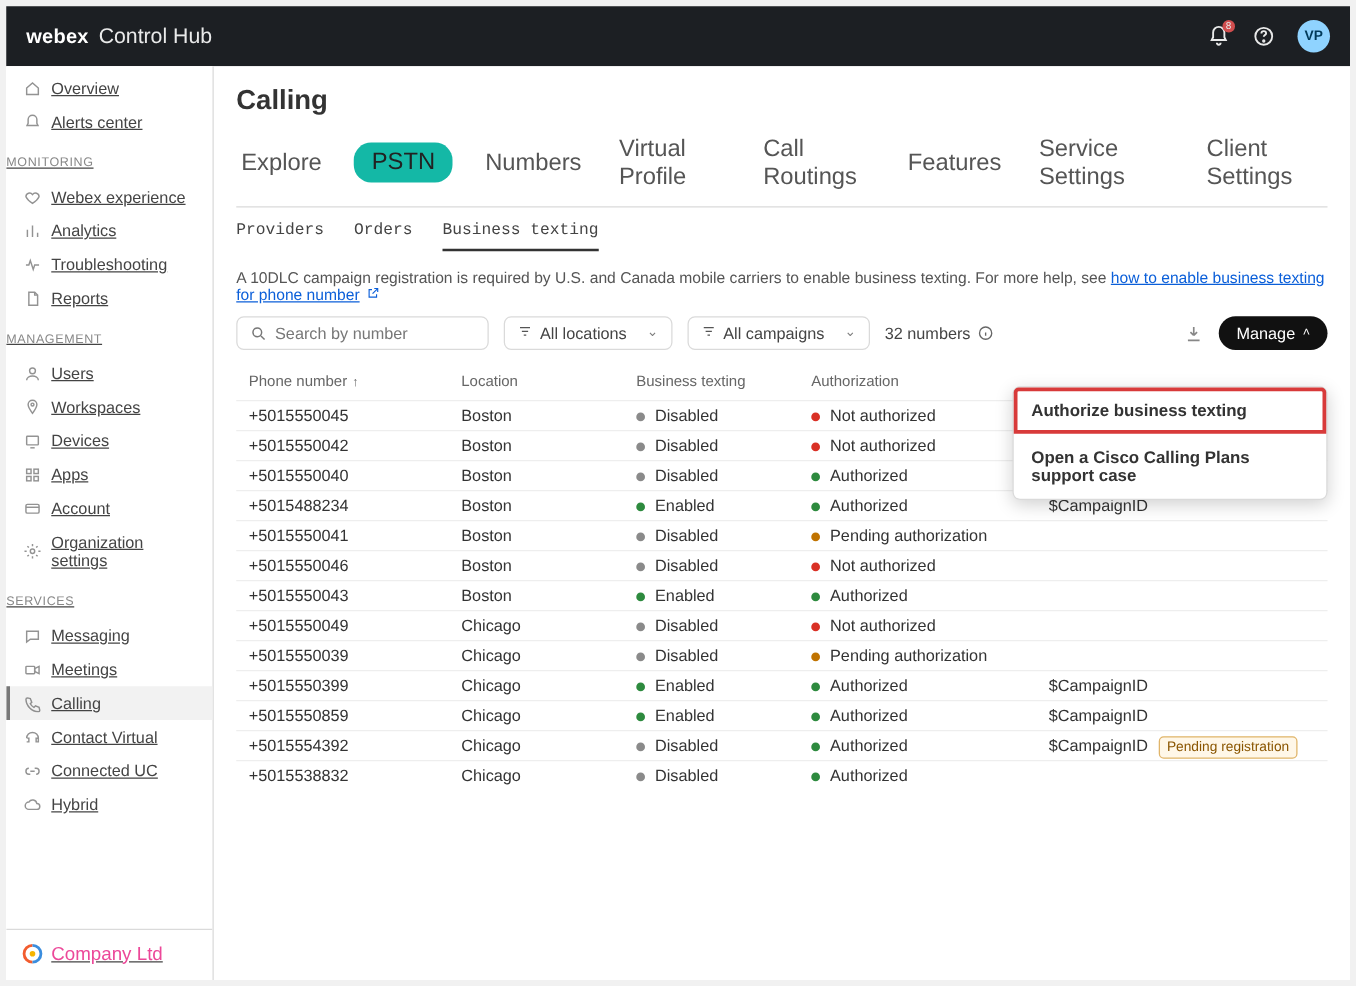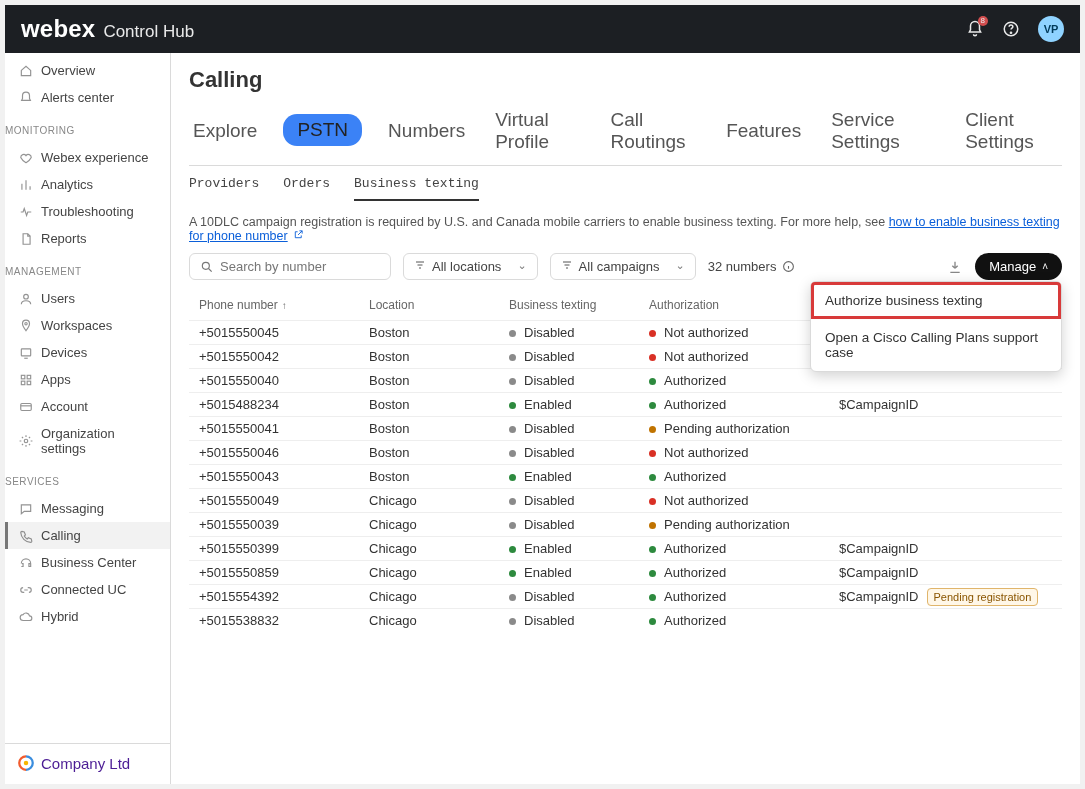--- a/index.html
+++ b/index.html
@@ -12,58 +12,58 @@
     --link: #005ea2;
     --green: #2d8a3e;
     --red: #d93025;
     --amber: #c07300;
     --gray-dot: #8a8a8a;
   }
   html, body { margin:0; padding:0; font-family: Arial, Helvetica, sans-serif; background:#2c2c2c; color:var(--text); }
   .frame { width:1085px; height:789px; margin:0 auto; background:#f1f1f1; position:relative; overflow:hidden; box-sizing:border-box; padding:5px; }
   .topbar { height:48px; background:var(--dark); display:flex; align-items:center; padding:0 16px; color:#fff; }
   .brand { display:flex; align-items:baseline; gap:8px; }
-  .brand .b1 { font-weight:700; font-size:24px; letter-spacing:.2px; }
+  .brand .b1 { font-weight:700; font-size:16px; letter-spacing:.2px; }
   .brand .b2 { font-weight:400; font-size:17px; opacity:.9; }
   .topbar .spacer { flex:1; }
   .top-icon { width:18px; height:18px; margin-left:18px; display:inline-flex; align-items:center; justify-content:center; position:relative; opacity:.9; }
   .bell-badge { position:absolute; top:-4px; right:-4px; background:#e55353; color:#fff; border-radius:8px; font-size:8px; padding:0 3px; line-height:10px; }
   .avatar { width:26px; height:26px; border-radius:50%; background:#8fd3ff; color:#003a5a; font-size:11px; font-weight:600; display:flex; align-items:center; justify-content:center; margin-left:18px; }
   .shell { display:flex; height:calc(100% - 48px); background:#fff; }
-  .sidebar { width:165px; border-right:1px solid var(--border); background:var(--sidebar-bg); display:flex; flex-direction:column; font-size:13px; color:#444; overflow:hidden; }
+  .sidebar { width:165px; border-right:1px solid var(--border); background:var(--sidebar-bg); display:flex; flex-direction:column; font-size:13px; color:#444; overflow:hidden;text-decoration:underline; }
   .sidebar .group { padding:4px 0; }
   .sidebar .section-label { font-size:10px; letter-spacing:.5px; color:#888; padding:10px 0 4px; text-transform:uppercase; }
   .sidebar .item { display:flex; align-items:center; gap:8px; padding:6px 14px; cursor:pointer; }
   .sidebar .item.active { background:#f2f2f2; border-left:3px solid #777; padding-left:11px; }
   .sidebar .ico { width:14px; height:14px; flex:0 0 14px; opacity:.7; display:inline-flex; align-items:center; justify-content:center; }
   .sidebar .footer { margin-top:auto; display:flex; align-items:center; gap:6px; padding:10px 12px 12px; border-top:1px solid var(--border); }
   .logo-swirl { width:18px; height:18px; }
-  .footer .name { font-size:15px; color:#4c1d95; }
+  .footer .name { font-size:15px; color:#ec4899; }
   .main { flex:1; display:flex; flex-direction:column; overflow:hidden; }
   .page-head { padding:14px 18px 0; }
   .page-title { font-size:22px; font-weight:700; margin:0 0 8px; }
   .tabs { display:flex; gap:22px; align-items:center; border-bottom:1px solid var(--border); padding-bottom:0; margin-top:6px;}
   .tab { padding:8px 4px 12px; font-size:19px; color:#555; cursor:pointer; }
-  .tab.pill { background:#3b82f6; color:#222; border-radius:14px; padding:5px 14px; margin-bottom:6px;}
+  .tab.pill { background:#14b8a6; color:#222; border-radius:14px; padding:5px 14px; margin-bottom:6px;}
   .subtabs { display:flex; gap:24px; padding:10px 18px 0; font-size:13px;font-family:Liberation Mono, monospace; }
   .subtab { padding:0 0 8px; cursor:pointer; color:#444; }
   .subtab.active { border-bottom:2px solid #333; font-weight:500; }
   .info { padding:14px 18px 10px; font-size:12.5px; color:#555; }
   .info a { color:#0b5fd9; text-decoration:underline; }
   .ext { margin-left:2px; }
   .controls { display:flex; align-items:center; gap:12px; padding:0 18px 10px; font-size:13px; position:relative; }
   .search { display:flex; align-items:center; gap:6px; border:1px solid var(--border); border-radius:6px; padding:5px 10px; width:180px; color:#777; }
   .filter { display:flex; align-items:flex-start; gap:6px; border:1px solid var(--border); border-radius:6px; padding:5px 10px; color:#444; }
   .filter .chev { margin-left:10px; opacity:.7; font-size:11px;}
   .count { color:#444; display:flex; align-items:center; gap:6px;}
   .controls .spacer { flex:1; }
   .dl { opacity:.7; width:16px; height:16px; }
   .manage { background:#111; color:#fff; border-radius:16px; padding:6px 14px; font-size:13px; display:flex; align-items:center; gap:6px; cursor:pointer;justify-content:space-between;}
   .manage .chev-up { font-size:10px; }
-  .dropdown { position:absolute; right:18px; top:28px; width:250px; background:#fff; border:1px solid var(--border); border-radius:6px; box-shadow:0 4px 14px rgba(0,0,0,.18); z-index:5; }
+  .dropdown { position:absolute; right:18px; top:56px; width:250px; background:#fff; border:1px solid var(--border); border-radius:6px; box-shadow:0 4px 14px rgba(0,0,0,.18); z-index:5;font-weight:bold; }
   .dropdown .opt { padding:11px 14px; font-size:13.5px; cursor:pointer; }
   .dropdown .opt.hl { outline:3px solid #d83a3a; outline-offset:-3px; border-radius:4px 4px 0 0;}
   .table { flex:1; overflow:auto; padding:0 18px; }
   .thead, .row { display:grid; grid-template-columns: 170px 140px 140px 190px 200px; align-items:center; }
   .thead { font-size:12px; color:#666; padding:8px 10px; }
   .thead .sort { font-size:10px; margin-left:4px;}
   .row { font-size:13px; padding:4px 10px; border-top:1px solid #eee; }
   .dot { width:7px; height:7px; border-radius:50%; display:inline-block; margin-right:8px; vertical-align:middle;}
   .d-gray { background:var(--gray-dot);}
   .d-green { background:var(--green);}
@@ -217,35 +217,44 @@
       <div class="section-label">SERVICES</div>
       <div class="group" id="sb-svc">
           <div class="item">
             <span class="ico">
               <svg width="14" height="14" viewBox="0 0 24 24" fill="none" stroke="#666" stroke-width="2">
                 <path d="M4 5h16v11H9l-5 4z"></path>
               </svg>
             </span>
             <span>Messaging</span>
           </div>
+          <div class="item">
+            <span class="ico">
+              <svg width="14" height="14" viewBox="0 0 24 24" fill="none" stroke="#666" stroke-width="2">
+                <rect x="3" y="7" width="12" height="10" rx="1"></rect>
+                <path d="M15 10l6-3v10l-6-3z"></path>
+              </svg>
+            </span>
+            <span>Meetings</span>
+          </div>
           <div class="item active">
             <span class="ico">
               <svg width="14" height="14" viewBox="0 0 24 24" fill="none" stroke="#666" stroke-width="2">
                 <path d="M5 4l4 1 2 5-2 2a12 12 0 005 5l2-2 5 2 1 4a2 2 0 01-2 2A18 18 0 013 6a2 2 0 012-2z"></path>
               </svg>
             </span>
             <span>Calling</span>
           </div>
           <div class="item">
             <span class="ico">
               <svg width="14" height="14" viewBox="0 0 24 24" fill="none" stroke="#666" stroke-width="2">
                 <path d="M4 13a8 8 0 0116 0v5h-3v-5h2M4 18h3v-5H5"></path>
               </svg>
             </span>
-            <span>Business Center</span>
+            <span>Contact Virtual</span>
           </div>
           <div class="item">
             <span class="ico">
               <svg width="14" height="14" viewBox="0 0 24 24" fill="none" stroke="#666" stroke-width="2">
                 <path d="M9 12h6M7 8a4 4 0 000 8h2M17 16a4 4 0 000-8h-2"></path>
               </svg>
             </span>
             <span>Connected UC</span>
           </div>
           <div class="item">

